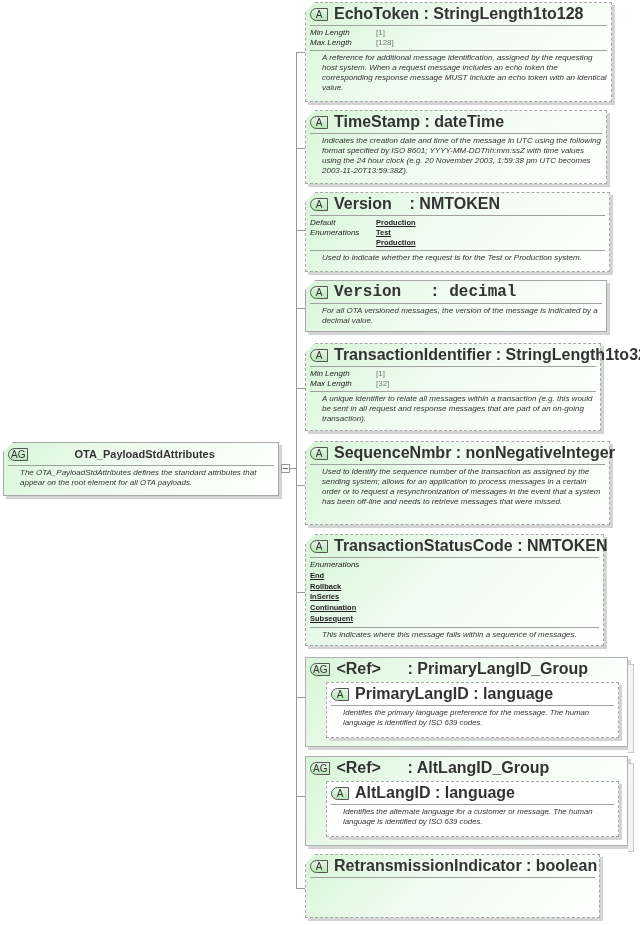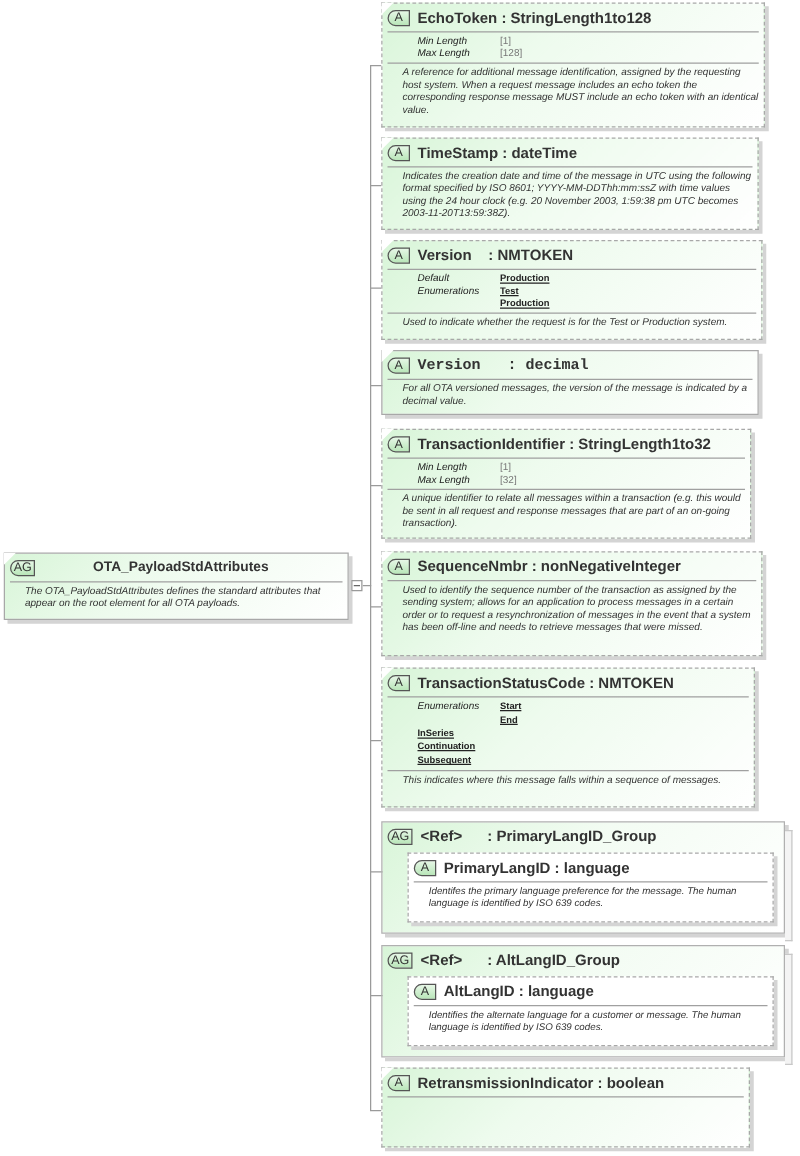--- a/index.html
+++ b/index.html
@@ -12,24 +12,24 @@
            box-shadow: 3px 3px 0 #d4d4d4; }
     .box.solid { border: 1px solid #a8a8a8; }
     .box::before { content: ""; position: absolute; left: -1px; top: -1px; width: 10px; height: 10px;
            background: #fff; clip-path: polygon(0 0, 100% 0, 0 100%); }
     .hdr { display: flex; align-items: center; height: 22px; padding: 0 4px; }
     .badge { display: inline-flex; align-items: center; justify-content: center;
              min-width: 18px; height: 13px; padding: 0 2px; border: 1px solid #555;
              border-radius: 7px 0 0 7px; background: linear-gradient(#e6f7e6, #b9e6b9);
              font-size: 10px; color: #333; margin-right: 6px; box-sizing: border-box; }
     .badge.ag { min-width: 20px; }
-    .title { font-weight: bold; font-size: 12px; color: #333; white-space: nowrap; }
+    .title { font-weight: bold; font-size: 16px; color: #333; white-space: nowrap; }
     .sep { border-top: 1px solid #a0a0a0; margin: 0 4px; }
     .facets { display: grid; grid-template-columns: 66px 1fr; padding: 2px 4px 2px 4px;
-              font-size: 8px; line-height: 10px; margin-left: 24px; }
+              font-size: 8px; line-height: 10px; }
     .fk { font-style: italic; color: #222; }
     .fv { color: #777; }
     .fv.enum { color: #222; font-weight: bold; font-size: 7.5px; text-decoration: underline; }
     .desc { font-style: italic; font-size: 8px; line-height: 10px; color: #333; padding: 2px 4px 3px 16px; }
     .group { position: absolute; box-sizing: border-box; border: 1px solid #b0b0b0;
              background: linear-gradient(135deg, #d8f5d8 0%, #f3fcf3 45%, #ffffff 100%);
              box-shadow: 3px 3px 0 #d4d4d4; }
     .group::after { content: ""; position: absolute; right: -7px; top: 6px; bottom: -7px; width: 5px;
              border: 1px solid #c8c8c8; border-left: none; background: #f4f4f4; }
     .inner { position: relative; margin: 2px 8px 0 20px; box-sizing: border-box;
@@ -143,24 +143,24 @@
 </div>
 
 <div class="box" style="left:305px; top:534px; width:299px; height:112px;">
   <div class="hdr">
     <span class="badge">A</span>
     <span class="title">TransactionStatusCode : NMTOKEN</span>
   </div>
   <div class="sep"></div>
   <div class="facets" style="line-height:10.8px;">
     <span class="fk">Enumerations</span>
-    <span class="fv enum">Start</span>
     <span class="fk"></span>
     <span class="fv enum">End</span>
     <span class="fk"></span>
+    <span class="fv enum">Rollback</span>
     <span class="fk"></span>
     <span class="fv enum">InSeries</span>
     <span class="fk"></span>
     <span class="fv enum">Continuation</span>
     <span class="fk"></span>
     <span class="fv enum">Subsequent</span>
   </div>
   <div class="sep"></div>
   <div class="desc">This indicates where this message falls within a sequence of messages.</div>
 </div>

